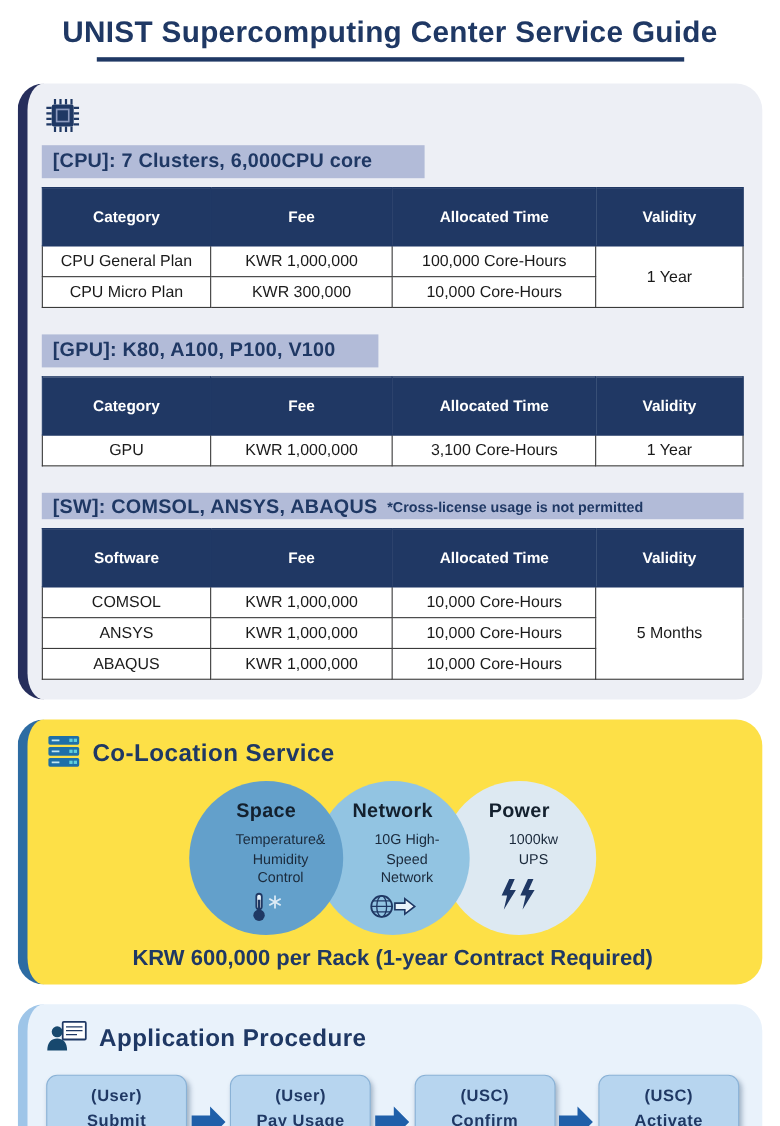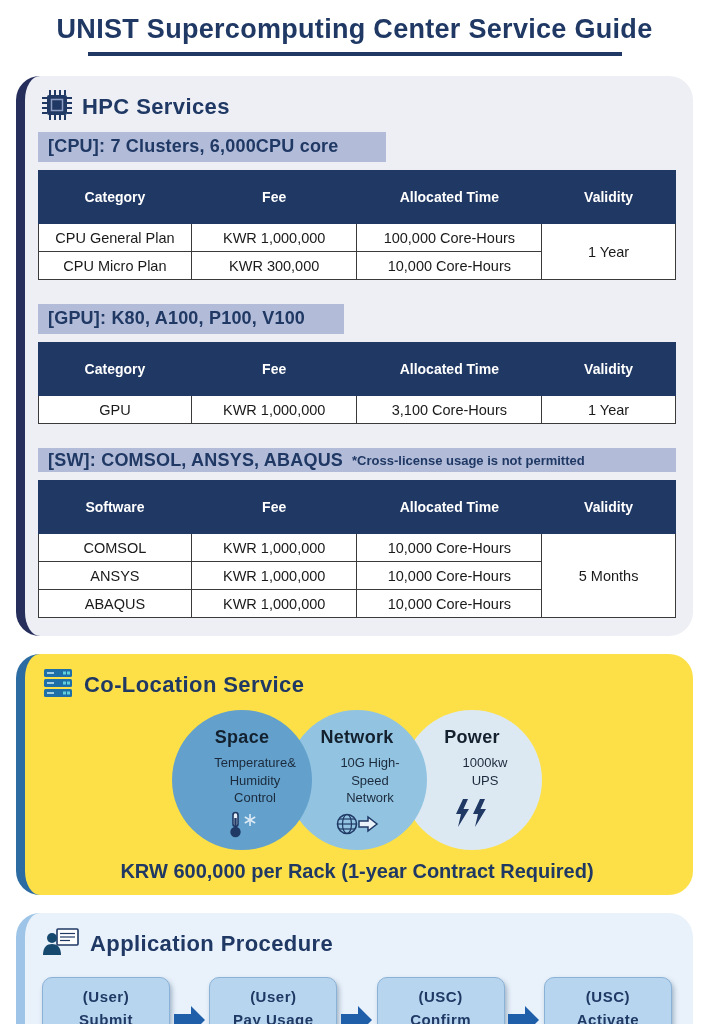--- a/index.html
+++ b/index.html
@@ -86,21 +86,20 @@
             <line x1="0" y1="23" x2="5" y2="23"></line>
           <line x1="25" y1="8" x2="30" y2="8"></line>
             <line x1="25" y1="13" x2="30" y2="13"></line>
             <line x1="25" y1="18" x2="30" y2="18"></line>
             <line x1="25" y1="23" x2="30" y2="23"></line>
         </g>
         <rect x="5" y="5" width="20" height="20" rx="2" fill="#1f3864"></rect>
         <rect x="9.5" y="9.5" width="11" height="11" fill="none" stroke="#8d9bbf" stroke-width="1.5"></rect>
       </svg>
     </span>
-    <span class="card-title">HPC Services</span>
   </div>
 
   <div class="section-label lbl-cpu">
     <span>[CPU]: 7 Clusters, 6,000CPU core</span>
   </div>
   <table class="tbl">
     <thead>
       <tr>
         <th class="col-1">Category</th>
         <th class="col-2">Fee</th>

